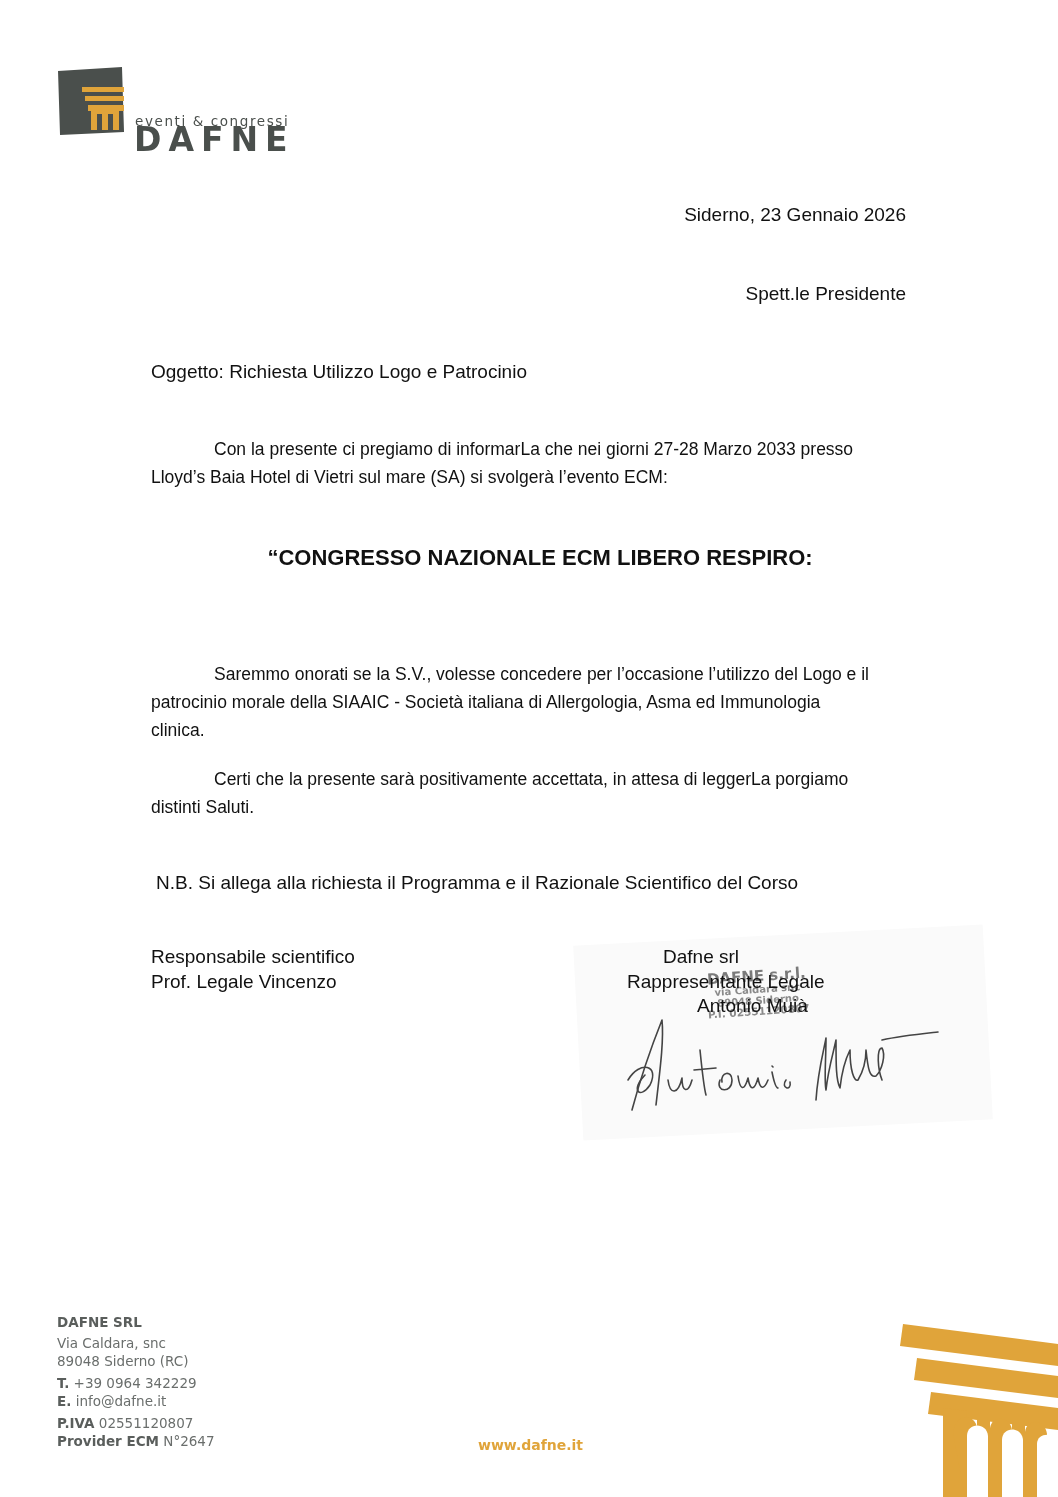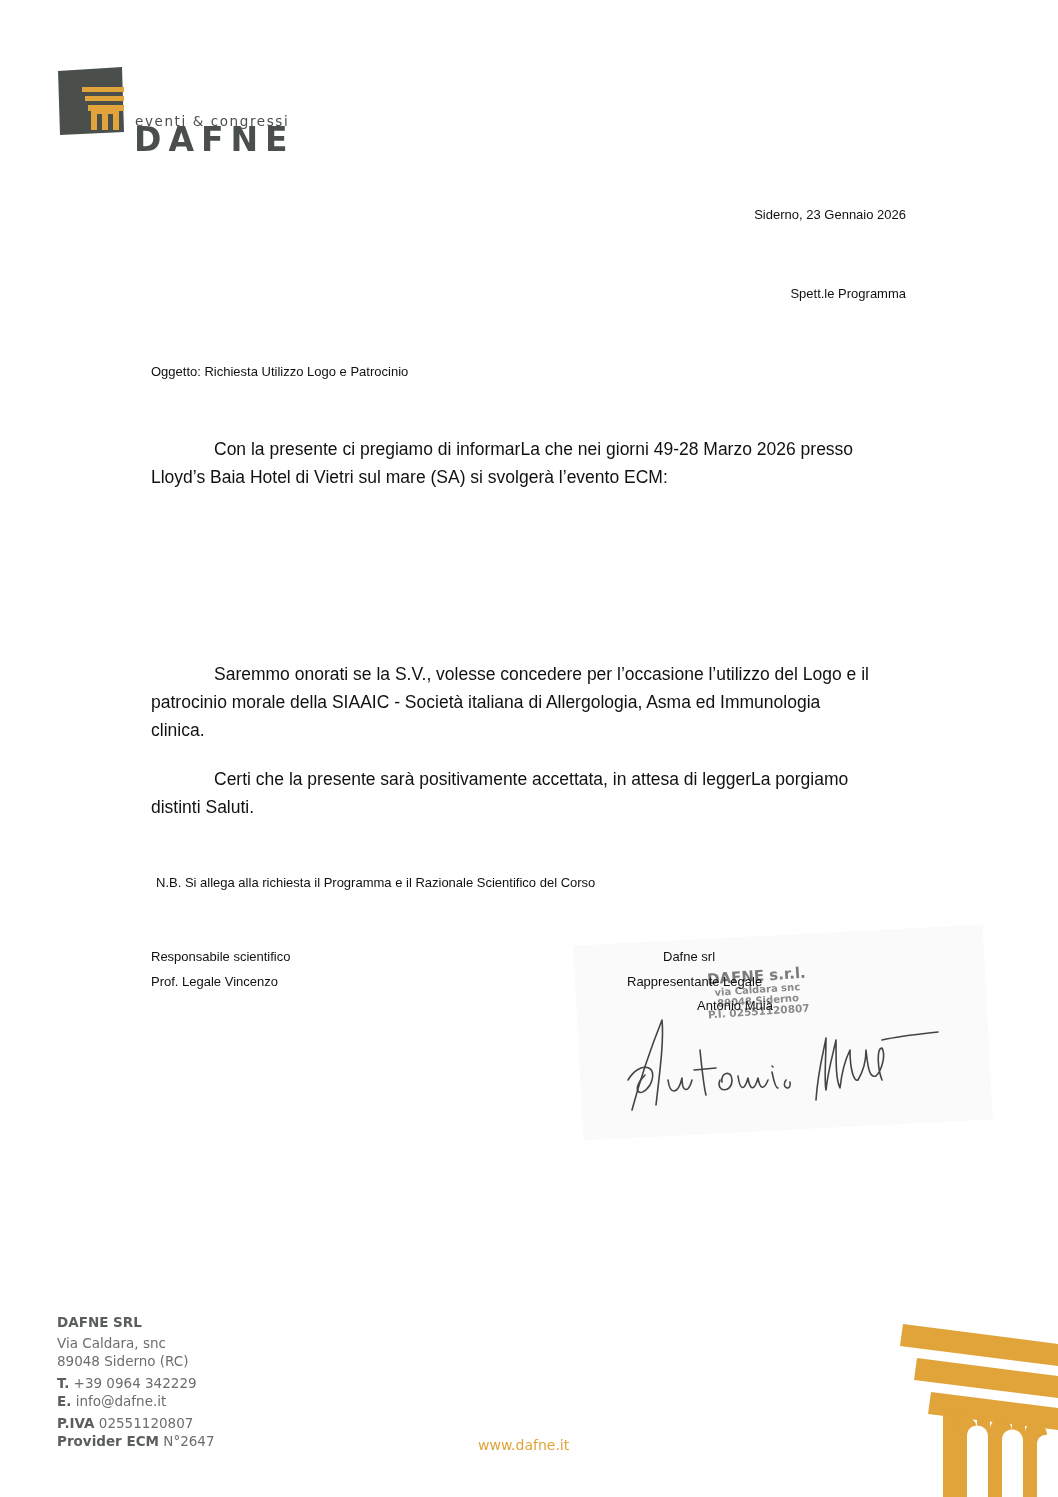--- a/index.html
+++ b/index.html
@@ -28,21 +28,21 @@
       font-weight: bold; font-size: 33px; letter-spacing: 7px;
       color: #4a4f4c;
       margin-top: 44px;
     }
     .logo-tag {
       position: absolute; left: 79px; top: 47px;
       font-family: "DejaVu Sans", sans-serif;
       font-size: 13.5px; letter-spacing: 1.6px; color: #4a4f4c;
     }
 
-    .txt { font-size: 13px; line-height: 28px; white-space: nowrap; }
+    .txt { font-size: 19px; line-height: 28px; white-space: nowrap; }
     .right { text-align: right; }
 
     .date { right: 152px; top: 201px; }
     .recipient { right: 152px; top: 280px; }
     .subject { left: 151px; top: 358px; }
 
     .para {
       left: 151px; width: 720px;
       font-size: 17.5px; line-height: 28px;
     }
@@ -88,21 +88,21 @@
       left: 57px; top: 1313px;
       font-family: "DejaVu Sans", sans-serif;
       color: #6a6e6c; font-size: 13.5px; line-height: 18px;
     }
     .footer-info .company { font-weight: bold; color: #5a5e5c; margin-bottom: 3px; }
     .footer-info .grp { margin-bottom: 4px; }
     .footer-info b { color: #5a5e5c; }
     .footer-web {
       left: 478px; top: 1437px;
       font-family: "DejaVu Sans", sans-serif;
-      font-weight: normal; font-size: 14px; color: #e0a43a;
+      font-weight: bold; font-size: 14px; color: #e0a43a;
     }
     .footer-mark { left: 895px; top: 1318px; width: 163px; height: 179px; }
   </style>
 </head>
 <body>
 
 <div class="abs logo">
   <svg class="logo-mark" viewBox="0 0 70 70">
     <polygon points="2,5 66,1 68,66 4,69" fill="#4a4f4c"></polygon>
     <rect x="26" y="21" width="42" height="5" fill="#e0a43a"></rect>
@@ -111,28 +111,29 @@
     <rect x="35" y="44" width="6" height="20" fill="#e0a43a"></rect>
     <rect x="46" y="44" width="6" height="20" fill="#e0a43a"></rect>
     <rect x="57" y="44" width="6" height="20" fill="#e0a43a"></rect>
     <rect x="35" y="44" width="28" height="4" fill="#e0a43a"></rect>
   </svg>
   <div class="logo-name">DAFNE</div>
   <div class="logo-tag">eventi &amp; congressi</div>
 </div>
 
 <div class="abs txt right date">Siderno, 23 Gennaio 2026</div>
-<div class="abs txt right recipient">Spett.le Programma</div>
+<div class="abs txt right recipient">Spett.le Presidente</div>
 <div class="abs txt subject">Oggetto: Richiesta Utilizzo Logo e Patrocinio</div>
 
 <div class="abs para p1">
-  <span class="indent"></span><span>Con la presente ci pregiamo di informarLa che nei giorni 49-28 Marzo 2026 presso Lloyd’s Baia Hotel di Vietri sul mare (SA) si svolgerà l’evento ECM:</span>
+  <span class="indent"></span><span>Con la presente ci pregiamo di informarLa che nei giorni 27-28 Marzo 2033 presso Lloyd’s Baia Hotel di Vietri sul mare (SA) si svolgerà l’evento ECM:</span>
 </div>
 
 <div class="abs title">
+  <div>“CONGRESSO NAZIONALE ECM LIBERO RESPIRO:</div>
 </div>
 
 <div class="abs para p2">
   <span class="indent"></span><span>Saremmo onorati se la S.V., volesse concedere per l’occasione l’utilizzo del Logo e il patrocinio morale della SIAAIC - Società italiana di Allergologia, Asma ed Immunologia clinica.</span>
 </div>
 
 <div class="abs para p3">
   <span class="indent"></span><span>Certi che la presente sarà positivamente accettata, in attesa di leggerLa porgiamo distinti Saluti.</span>
 </div>
 

